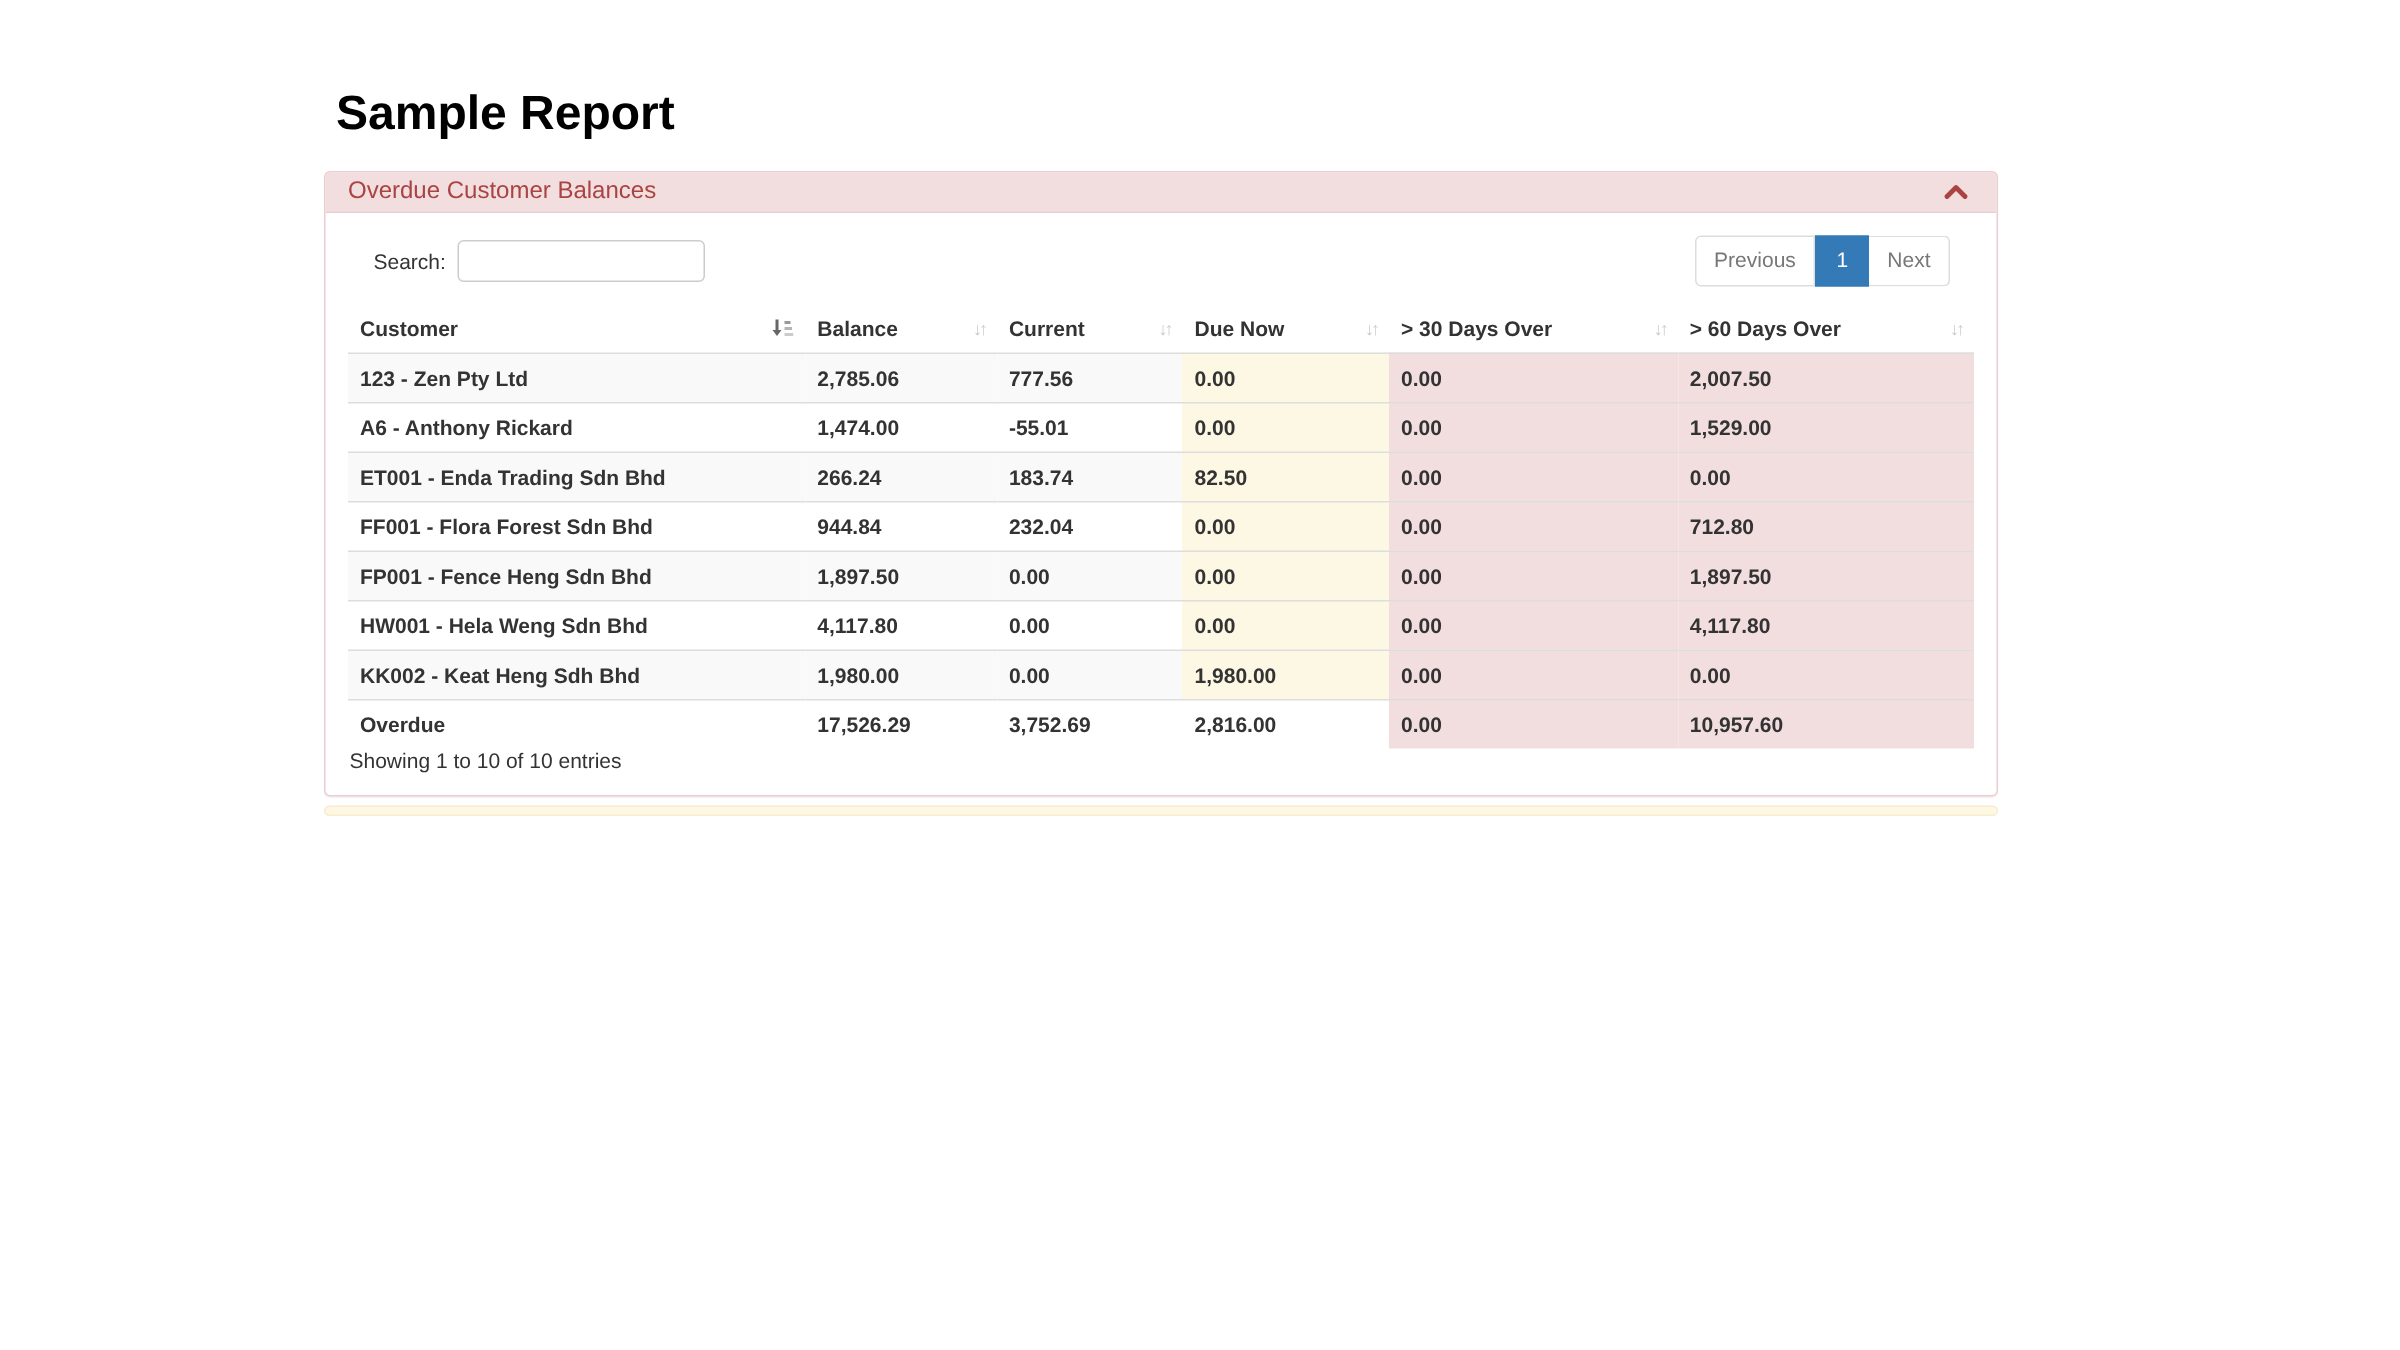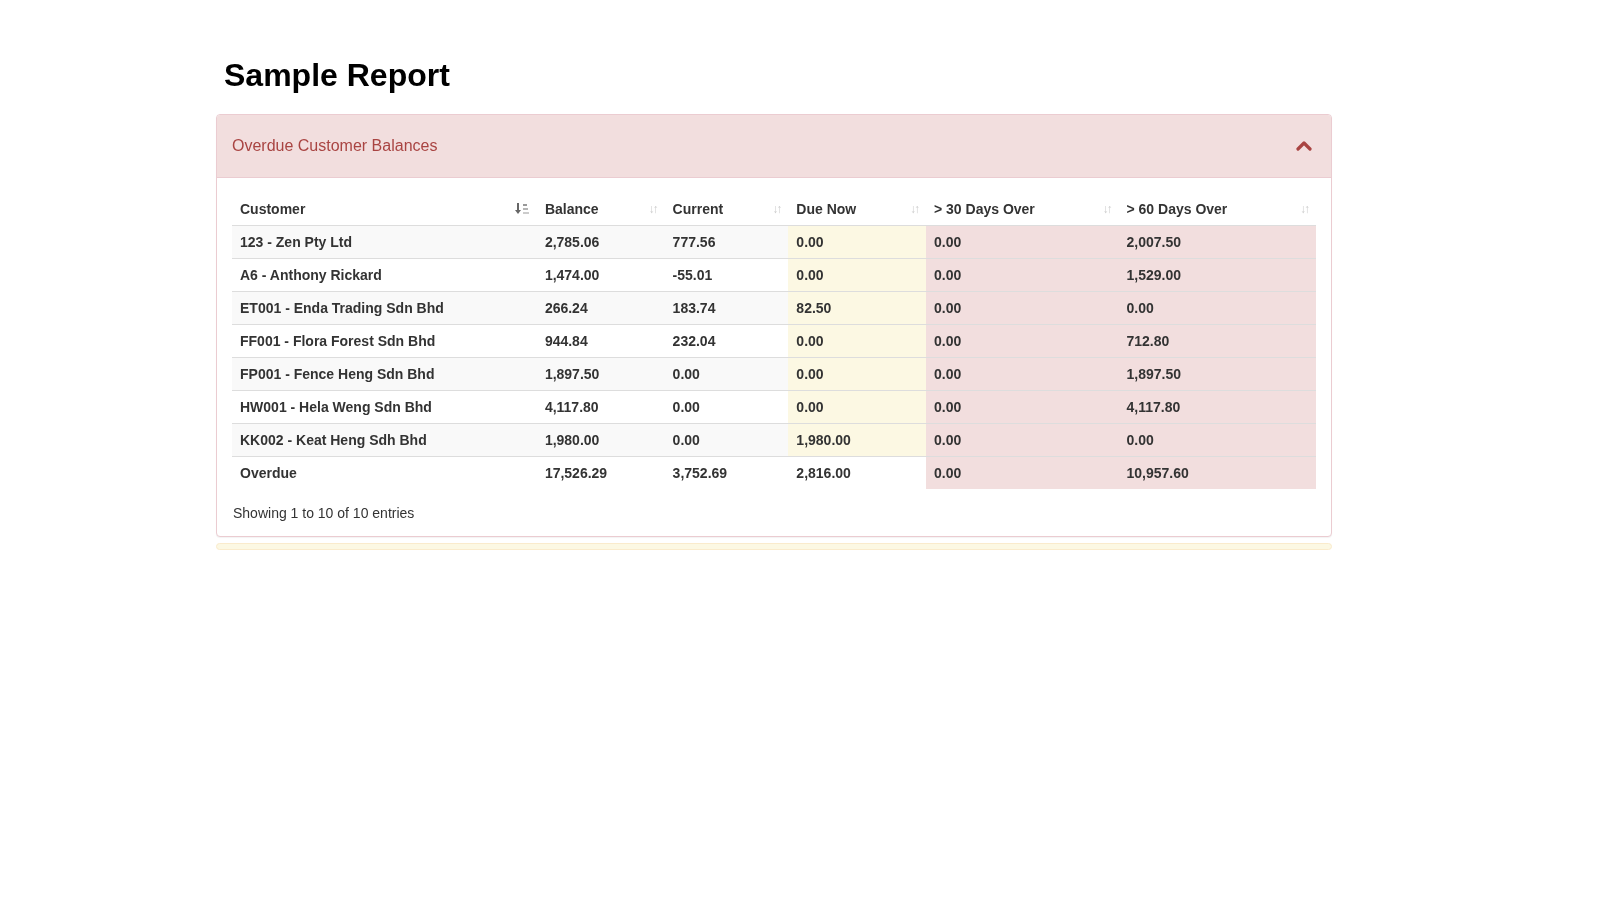--- a/index.html
+++ b/index.html
@@ -23,21 +23,21 @@
   
   .panel {
     background: #fff;
     border: 1px solid #ebccd1;
     border-radius: 4px;
     box-shadow: 0 1px 1px rgba(0,0,0,.05);
   }
   .panel-heading {
     background: #f2dede;
     color: #a94442;
-    padding: 22px 15px;
+    padding: 4px 15px;
     border-bottom: 1px solid #ebccd1;
     border-radius: 3px 3px 0 0;
     font-size: 16px;
     display: flex;
     align-items: center;
     justify-content: space-between;
   }
   .collapse-btn {
     background: transparent; border: 0; cursor: pointer;
     padding: 2px 4px; line-height: 0;
@@ -118,21 +118,20 @@
   .report-table tbody td.col-duenow { background: #fcf8e3 !important; }
   .report-table tbody td.col-over30,
   .report-table tbody td.col-over60 { background: #f2dede !important; }
   .report-table tr.totals-row td { background: #fff !important; }
   .report-table tr.totals-row td.col-over30,
   .report-table tr.totals-row td.col-over60 { background: #f2dede !important; }
 
   .table-footer-info {
     font-size: 14px;
     color: #333;
-    margin-top: 16px;
     padding-left: 1px;
   }
 
   
   .sort-icon { display: inline-block; margin-left: 10px; line-height: 0; }
   .sort-both {
     color: #ccc; font-size: 12px; font-weight: 700;
     letter-spacing: -2px; line-height: 1;
     display: inline-block; margin-left: 10px;
   }
@@ -161,20 +160,31 @@
           <span>
             <svg width="16" height="12" viewBox="0 0 16 12">
               <path d="M2 9 L8 3 L14 9" fill="none" stroke="#a94442" stroke-width="3.2" stroke-linecap="round" stroke-linejoin="round"></path>
             </svg>
           </span>
         </button>
       </div>
 
       <div class="panel-body">
 
+        <div class="table-toolbar">
+          <div class="search-wrap">
+            <label>Search:</label>
+            <input class="search-input" type="text" value="" style="">
+          </div>
+          <div class="pagination">
+            <a class="page-btn prev">Previous</a>
+            <a class="page-btn active">1</a>
+            <a class="page-btn next">Next</a>
+          </div>
+        </div>
 
         <table class="report-table">
           <thead>
             <tr>
                 <th class="col-customer">
                   <span class="th-inner">
                     <span>Customer</span>
                     <span class="sort-icon"><svg width="15" height="14" viewBox="0 0 15 14">
                         <line x1="4" y1="1" x2="4" y2="10" stroke="#666" stroke-width="2"></line>
                         <path d="M1 8 L4 12 L7 8 Z" fill="#666"></path>

